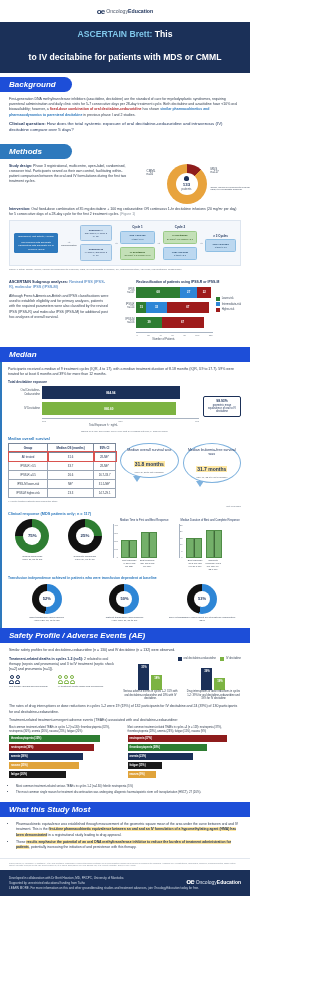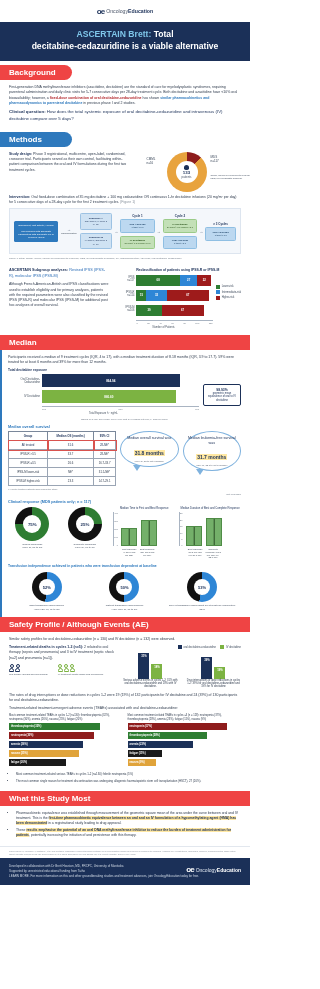--- a/index.html
+++ b/index.html
@@ -38,22 +38,22 @@
     font-size: 8.6px; font-weight: bold; line-height: 1.35;
   }
   .title-band .t .hl { color: #7fc6ea; }
 
   
   .sec-head {
     color: #fff; font-weight: bold;
     padding: 3px 9px; font-size: 8px;
     position: relative;
   }
-  .sec-head.navybg { background: #ef4444; }
-  .sec-head.bluebg { background: #2e79bd; }
+  .sec-head.navybg { background: #1d4ed8; font-style: italic; }
+  .sec-head.bluebg { background: #2e79bd; font-style: italic; }
   .sec-head-rounded {
     border-top-right-radius: 9px; border-bottom-right-radius: 9px;
     display: inline-block; min-width: 72px;
   }
 
   
   .block { padding: 5px 9px 6px 9px; }
   p.body {
     font-size: 3.5px; line-height: 1.5; color: #2f3b4d;
     margin-bottom: 3px; text-align: left;
@@ -248,22 +248,23 @@
 <div class="topbar">
   <div class="logo">
     <span class="logo-mark">oe</span>
     <span class="logo-txt"><span>Oncology</span><b>Education</b></span>
   </div>
 </div>
 
 
 <div class="title-band">
   <div class="t">
-    <span class="hl">ASCERTAIN Brett:</span><span> Total</span><br>
-    <span>decitabine-cedazuridine is a viable alternative</span><br>
+    <span class="hl">ASCERTAIN Brett:</span><span> This</span><br>
+    <br>
+    <span>to IV decitabine for patients with MDS or CMML</span>
   </div>
 </div>
 
 
 <div class="sec-head navybg sec-head-rounded">
   <span>Background</span>
 </div>
 <div class="block">
   <p class="body">
     <span>First-generation DNA methyltransferase inhibitors (azacitidine, decitabine) are the standard of care for myelodysplastic syndromes, requiring parenteral administration and daily clinic visits for 5-7 consecutive days per 28-day treatment cycle. Both decitabine and azacitidine have &lt;10% oral bioavailability; however, a </span><span class="red">fixed-dose combination of oral decitabine-cedazuridine</span><span> has shown </span><span class="blu">similar pharmacokinetics and pharmacodynamics to parenteral decitabine</span><span> in previous phase I and 2 studies.</span>
@@ -612,21 +613,21 @@
       <div class="tdonut" style="background: conic-gradient(#2e86d6 0 191deg, #111 191deg 360deg);">
         <div class="v">53%</div>
       </div>
       <div class="rcap" style="text-align:center;">53% of transfusion-independent for at least 100 consecutive days</div>
     </div>
   </div>
 </div>
 
 
 <div class="sec-head navybg">
-  <span>Safety Profile / Although Events (AE)</span>
+  <span>Safety Profile / Adverse Events (AE)</span>
 </div>
 <div class="block">
   <p class="body">Similar safety profiles for oral decitabine-cedazuridine (n = 130) and IV decitabine (n = 132) were observed.</p>
 
   <div style="display:flex; gap:5px; margin-top:2px;">
     <div style="width:48%;">
       <p class="body">
         <span class="b">Treatment-related deaths in cycles 1-2 (n=5):</span><span> 2 related to oral therapy (sepsis and pneumonia) and 3 to IV treatment (septic shock [n=2] and pneumonia [n=1]).</span>
       </p>
       <div style="display:flex; gap:10px; margin-top:3px;">

